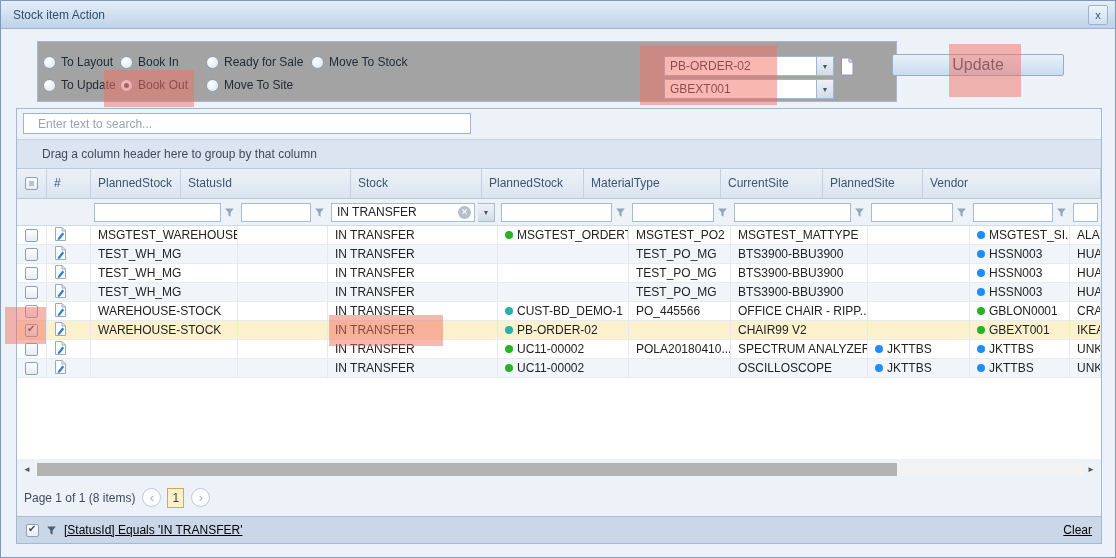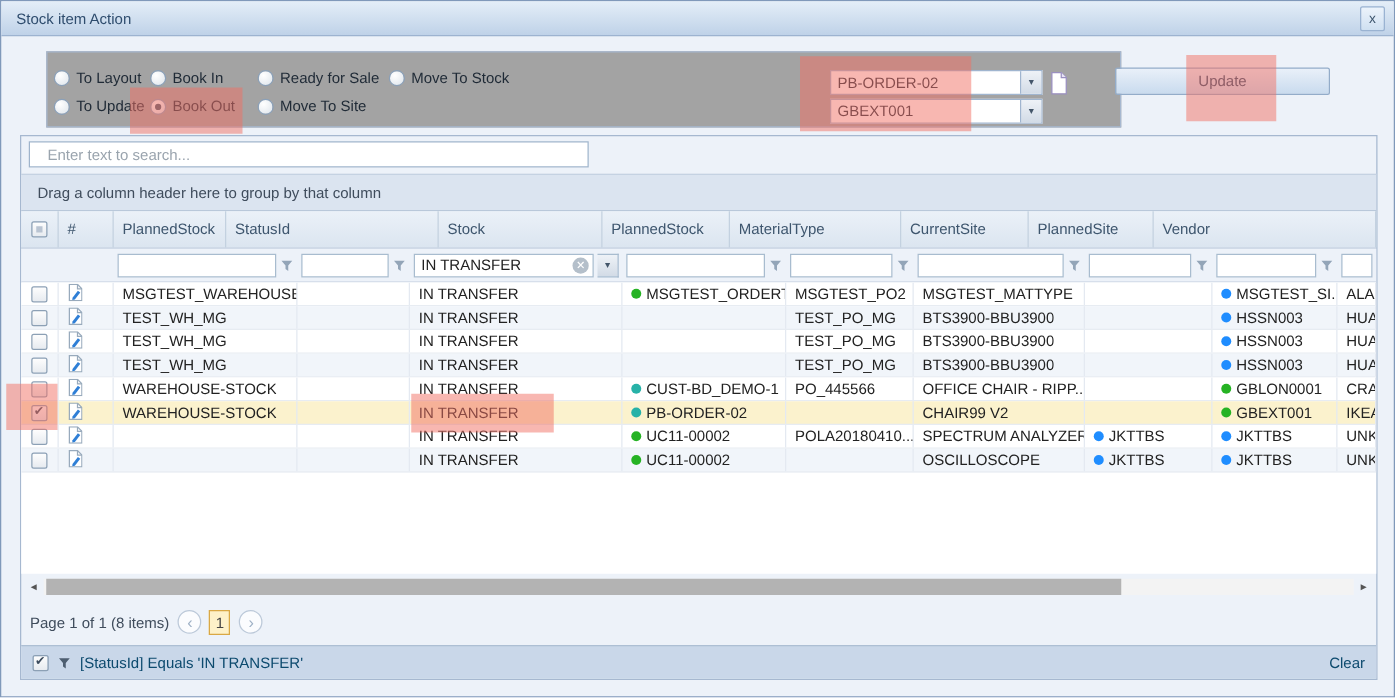--- a/index.html
+++ b/index.html
@@ -31,31 +31,31 @@
 
   .dropdown{position:absolute;height:20px;background:#fff;border:1px solid #a0b5cf;display:flex}
   .dd1{left:626px;top:14px;width:170px}
   .dd2{left:626px;top:37px;width:170px}
   .dd-value{flex:1;padding:2px 5px;white-space:nowrap;overflow:hidden;color:#1f2a36}
   .dd-arrow{width:17px;background:linear-gradient(#eef2f7,#d2dbe6);border-left:1px solid #a0b5cf;
     display:flex;align-items:center;justify-content:center;font-size:7px;color:#44566a}
   .newdoc{position:absolute;left:801px;top:14px;width:18px;height:20px;display:flex;align-items:center}
   .update-btn{position:absolute;left:854px;top:12px;width:172px;height:22px;
     background:linear-gradient(#e9f0f9,#c9dbee);border:1px solid #93acc9;border-radius:2px;
-    color:#2c4a68;text-align:center;line-height:20px;font-family:inherit;font-size:12px;cursor:default}
+    color:#2c4a68;text-align:center;line-height:20px;font-family:inherit;font-size:16px;cursor:default}
 
   
   .gridpanel{position:absolute;left:15px;top:107px;width:1086px;height:436px;
     border:1px solid #a6b8d0;background:#edf2f9}
   .search{position:absolute;left:6px;top:4px;width:448px;height:21px;border:1px solid #9fb4cc;
     padding:0 14px;font:12px "Liberation Sans",sans-serif;color:#333;background:#fff}
   .search::placeholder{color:#9aa4ae}
   .groupbar{position:absolute;left:0;top:30px;width:100%;height:30px;background:#dbe4f0;
     border-top:1px solid #c5d2e2;border-bottom:1px solid #b9c8da;line-height:28px;
-    padding-left:13px;color:#3f4c5c}
+    padding-left:25px;color:#3f4c5c}
 
   .headerrow{position:absolute;left:0;top:60px;width:100%;height:30px;display:flex;
     background:linear-gradient(#ebf1f8,#dbe5f0);border-bottom:1px solid #b9c8da}
   .hcell{border-right:1px solid #c3d1e0;line-height:29px;padding-left:7px;color:#3e566e;
     white-space:nowrap;overflow:hidden;display:flex;align-items:center}
   .hcell.center{justify-content:center;padding-left:0}
   .sort{margin-left:auto;margin-right:6px;font-size:8px;color:#4a5a6a}
 
   .col-sel{width:30px;flex:none}.col-num{width:44px;flex:none}.col-stock{width:147px;flex:none}
   .col-pstock{width:90px;flex:none}.col-status{width:170px;flex:none}.col-order{width:131px;flex:none}
@@ -101,21 +101,21 @@
   .pager{position:absolute;left:0;top:370px;width:100%;height:37px;display:flex;
     align-items:center;padding-left:7px;color:#3f4c5c}
   .pg-circle{width:19px;height:19px;border:1px solid #bcc9d9;border-radius:50%;background:#fbfcfe;
     color:#9fb1c6;display:flex;align-items:center;justify-content:center;font-size:13px;
     margin-left:7px;line-height:1}
   .pg-current{min-width:17px;height:20px;border:1px solid #d9a845;background:#fdf1c9;
     text-align:center;line-height:18px;margin-left:6px;padding:0 4px;color:#444}
 
   .filterbar{position:absolute;left:0;bottom:0;width:100%;height:27px;background:#c9d7e9;
     border-top:1px solid #adbfd4;display:flex;align-items:center;padding:0 9px;gap:7px}
-  .filter-link,.clear-link{color:#0c4a6e;cursor:pointer;white-space:nowrap}
+  .filter-link,.clear-link{color:#000000;text-decoration:underline;cursor:pointer;white-space:nowrap}
   .clear-link{margin-left:auto}
 
   
   .anno{position:absolute;background:rgba(242,112,100,0.5);z-index:40;pointer-events:none}
   .anno-bookout{left:103px;top:69px;width:90px;height:37px}
   .anno-dd{left:639px;top:44px;width:137px;height:60px}
   .anno-update{left:948px;top:43px;width:72px;height:53px}
   .anno-check{left:4px;top:306px;width:41px;height:37px}
   .anno-status{left:328px;top:314px;width:114px;height:31px}
 </style>

